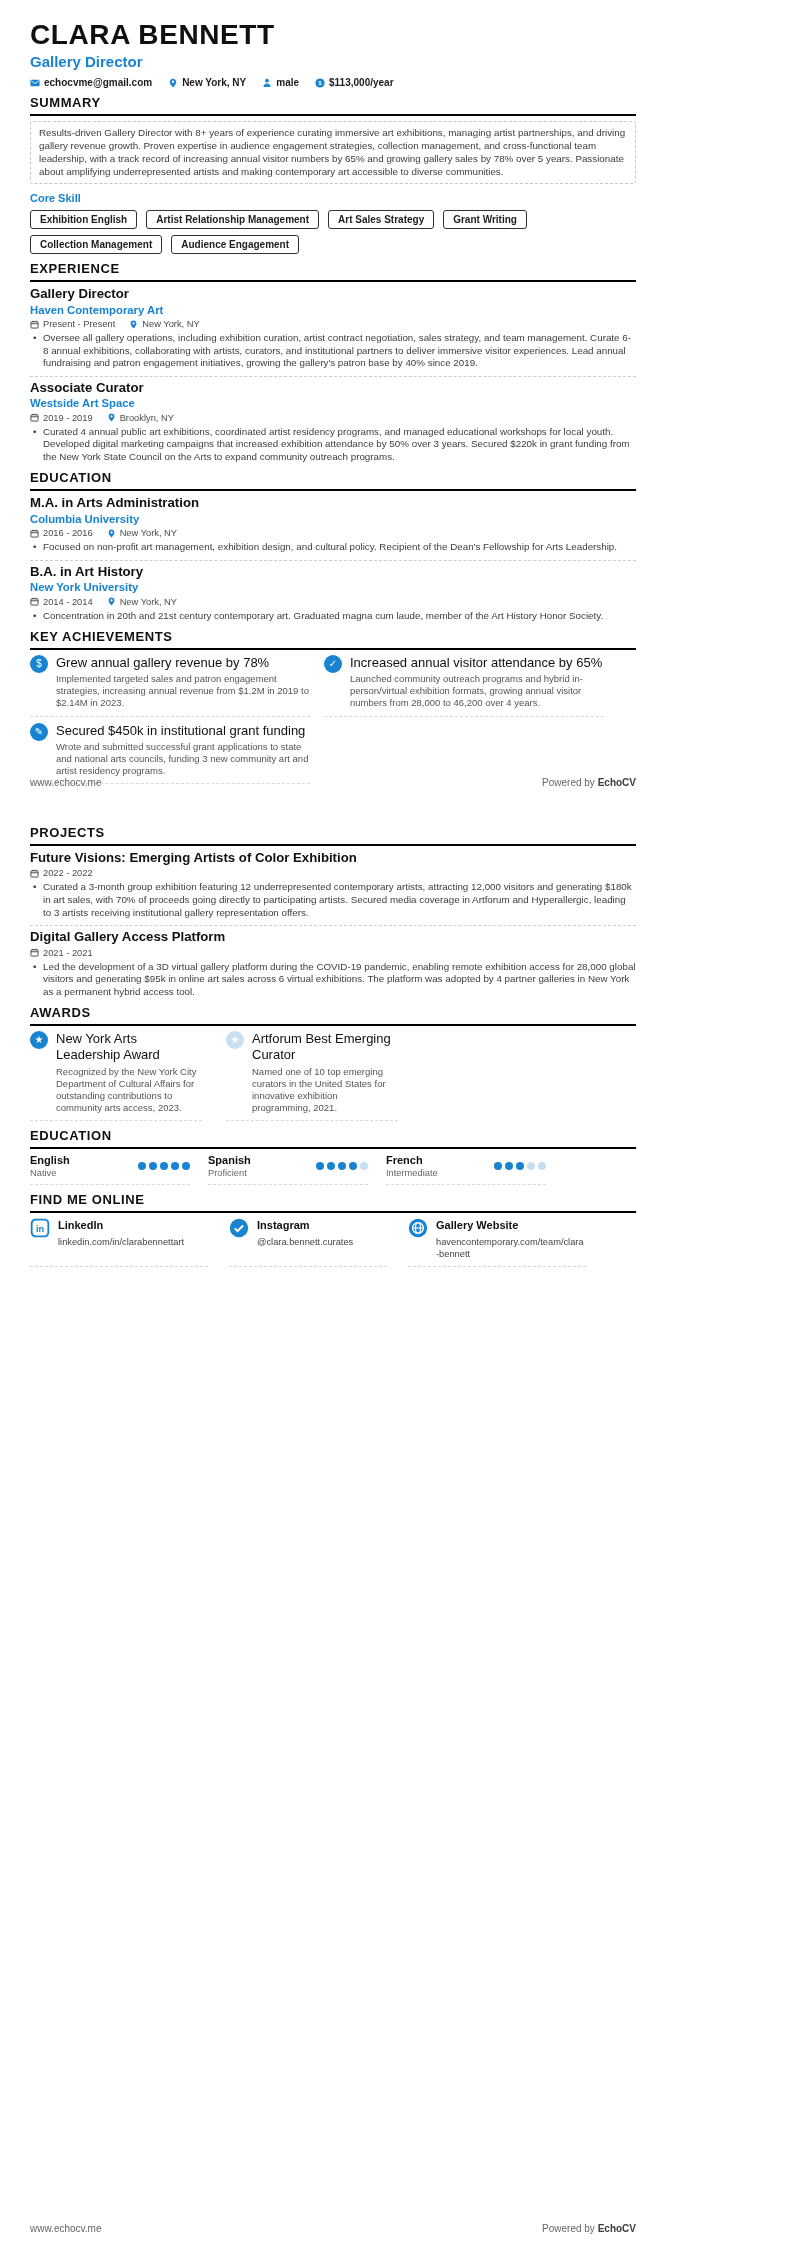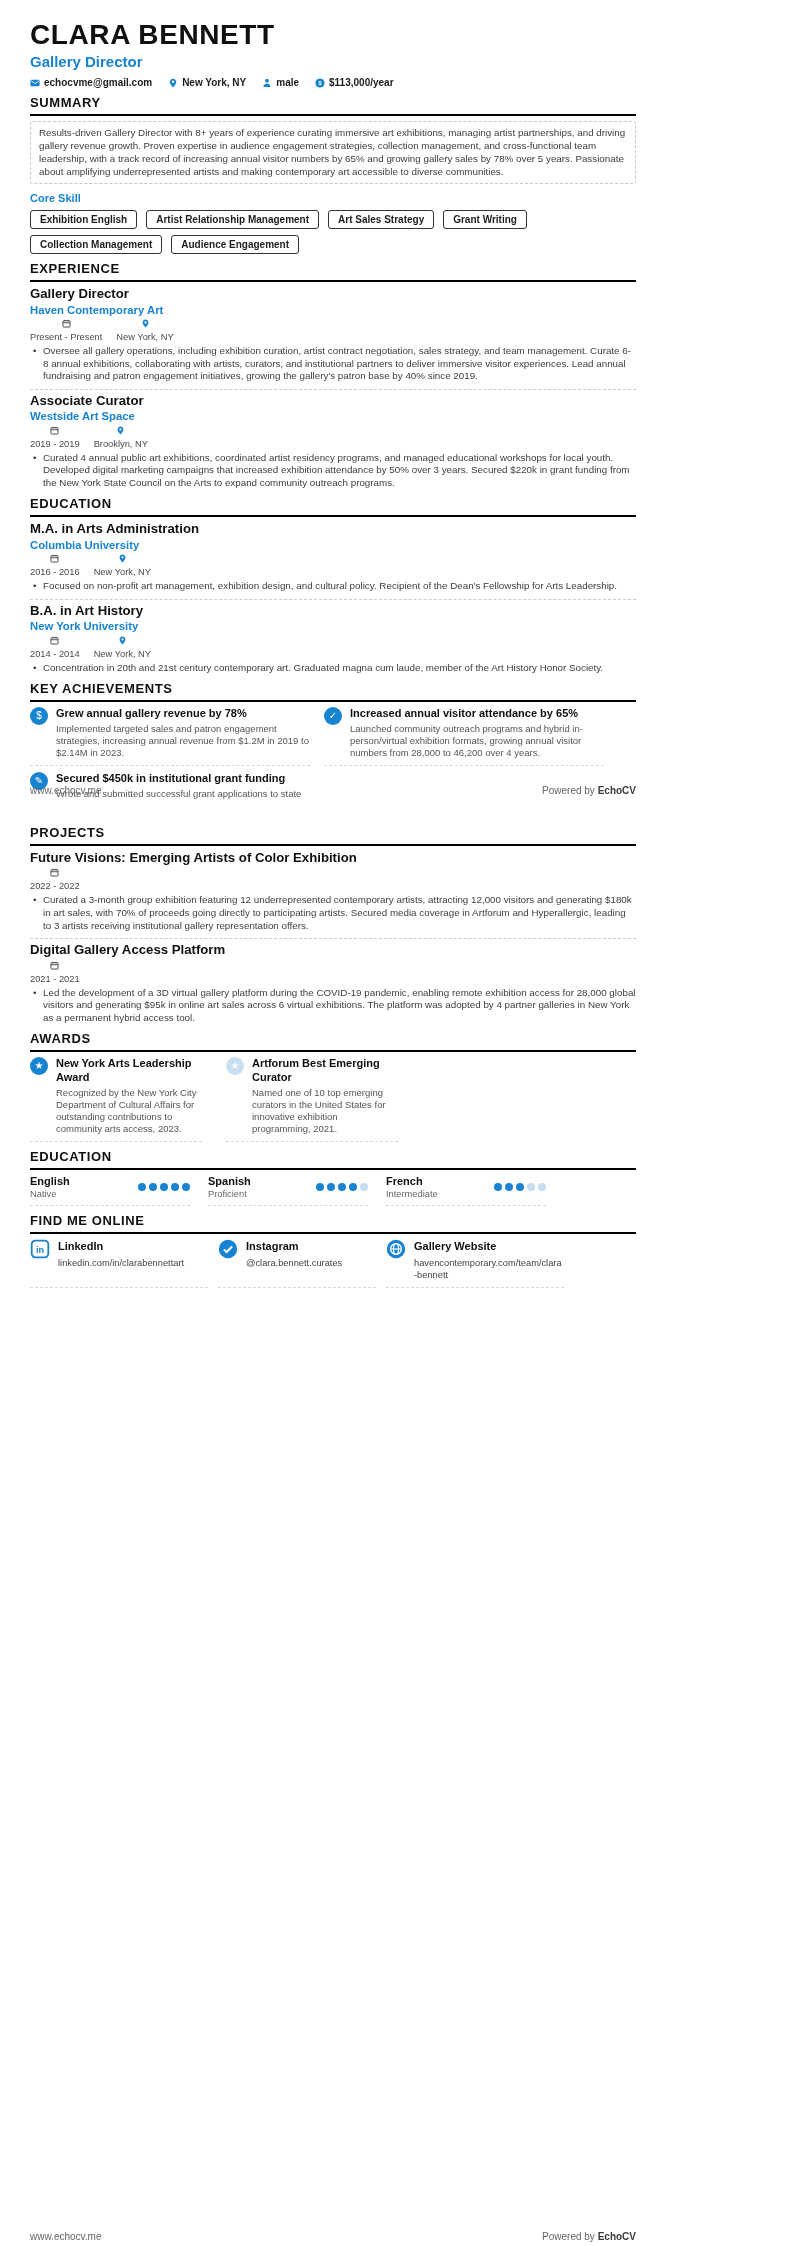--- a/index.html
+++ b/index.html
@@ -37,61 +37,61 @@
   .tags { display:flex; flex-wrap:wrap; gap:6px 9px; max-width:580px; }
   .tag {
     border:1px solid #333; border-radius:3px; padding:3px 9px;
     font-size:10px; font-weight:700; color:#1d1d1d; white-space:nowrap;
   }
 
   
   .entry-title { font-size:13.2px; font-weight:800; color:#101010; margin-top:2px; line-height:1.1; }
   .company { font-size:11.3px; font-weight:700; color:var(--accent,#1783d1); margin-top:2px; line-height:1.1; }
   .meta { display:flex; align-items:center; gap:14px; margin-top:3px; font-size:9.3px; color:#4a4a4a; font-weight:500; }
-  .meta-item { display:flex; align-items:center; gap:4px;flex-direction:column; }
+  .meta-item { display:flex; align-items:center; gap:4px; }
   .meta-item svg { width:9px; height:9px; display:block; }
   .bullet { font-size:9.8px; line-height:1.28; color:#3d3d3d; margin-top:3px; padding-left:13px; position:relative; }
   .bullet::before { content:"•"; position:absolute; left:3px; }
   .dash-sep { border-top:1px dashed #ccc; margin:6px 0 4px; }
 
   
   .ach-grid { display:grid; grid-template-columns:280px 280px; column-gap:14px; row-gap:6px; margin-top:2px; }
   .ach-item { display:flex; gap:8px; padding-bottom:6px; border-bottom:1px dashed #d8d8d8; }
   .badge {
     width:18px; height:18px; border-radius:50%; background:var(--accent,#1783d1); color:#fff;
     display:flex; align-items:center; justify-content:center; font-size:10px; flex:0 0 18px; line-height:1;
   }
   .badge.pale { background:#c9dff2; }
-  .ach-title { font-size:11px; font-weight:700; color:#101010; line-height:1.25; }
+  .ach-title { font-size:13px; font-weight:400; color:#101010; line-height:1.25; }
   .ach-desc { font-size:9.5px; color:#555; line-height:1.27; margin-top:2px; }
 
   
   .awards-grid { display:grid; grid-template-columns:172px 172px; column-gap:24px; margin-top:2px; }
   .award-item { display:flex; gap:8px; padding-bottom:6px; border-bottom:1px dashed #d8d8d8; }
 
   
   .lang-grid { display:grid; grid-template-columns:160px 160px 160px; column-gap:18px; margin-top:2px; }
   .lang-item { display:flex; justify-content:space-between; align-items:center; padding-bottom:6px; border-bottom:1px dashed #d8d8d8; }
   .lang-name { font-size:11px; font-weight:700; color:#101010; line-height:1.15; }
   .lang-level { font-size:9.3px; color:#666; margin-top:2px; }
   .dots { display:flex; gap:3px; }
   .dot { width:8px; height:8px; border-radius:50%; background:#c7def1; }
   .dot.on { background:var(--accent,#1783d1); }
 
   
-  .find-grid { display:grid; grid-template-columns:178px 158px 178px; column-gap:10px; margin-top:2px; }
+  .find-grid { display:grid; grid-template-columns:178px 158px 178px; column-gap:21px; margin-top:2px; }
   .find-item { display:flex; gap:8px; padding-bottom:6px; border-bottom:1px dashed #d8d8d8; }
   .ficon { display:inline-flex; flex:0 0 20px; }
   .ficon svg { width:20px; height:20px; display:block; }
   .find-label { font-size:11px; font-weight:700; color:#101010; line-height:1.3; }
   .find-value { font-size:9.3px; color:#444; margin-top:3px; line-height:1.3; overflow-wrap:anywhere; }
 
   
   .page-footer {
-    position:absolute; left:30px; right:30px; bottom:4px;
+    position:absolute; left:30px; right:30px; bottom:12px;
     display:flex; justify-content:space-between; align-items:baseline;
     font-size:10px; color:#666;
   }
   .brand { font-weight:700; color:#3c3c3c; }
 </style>
 </head>
 <body>
 
 <div class="page" id="page1">
 

